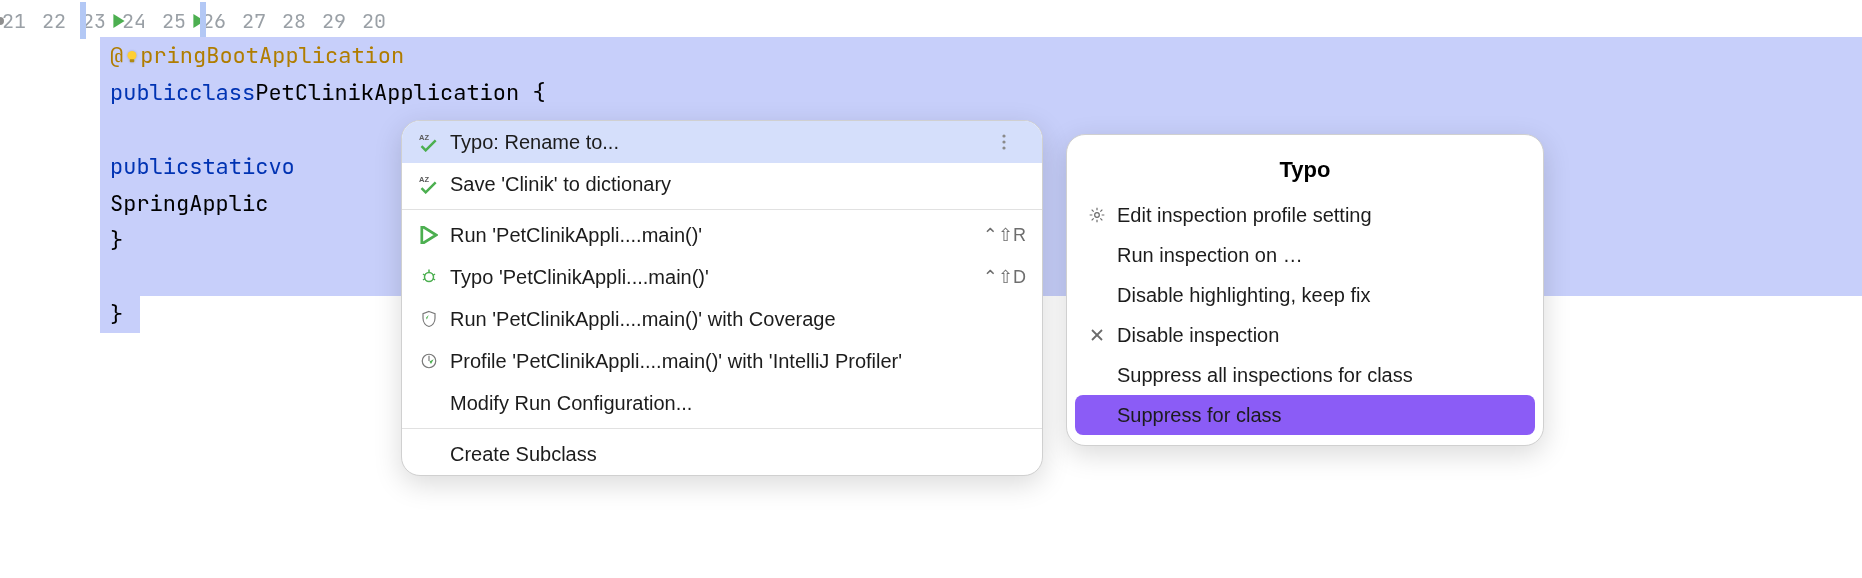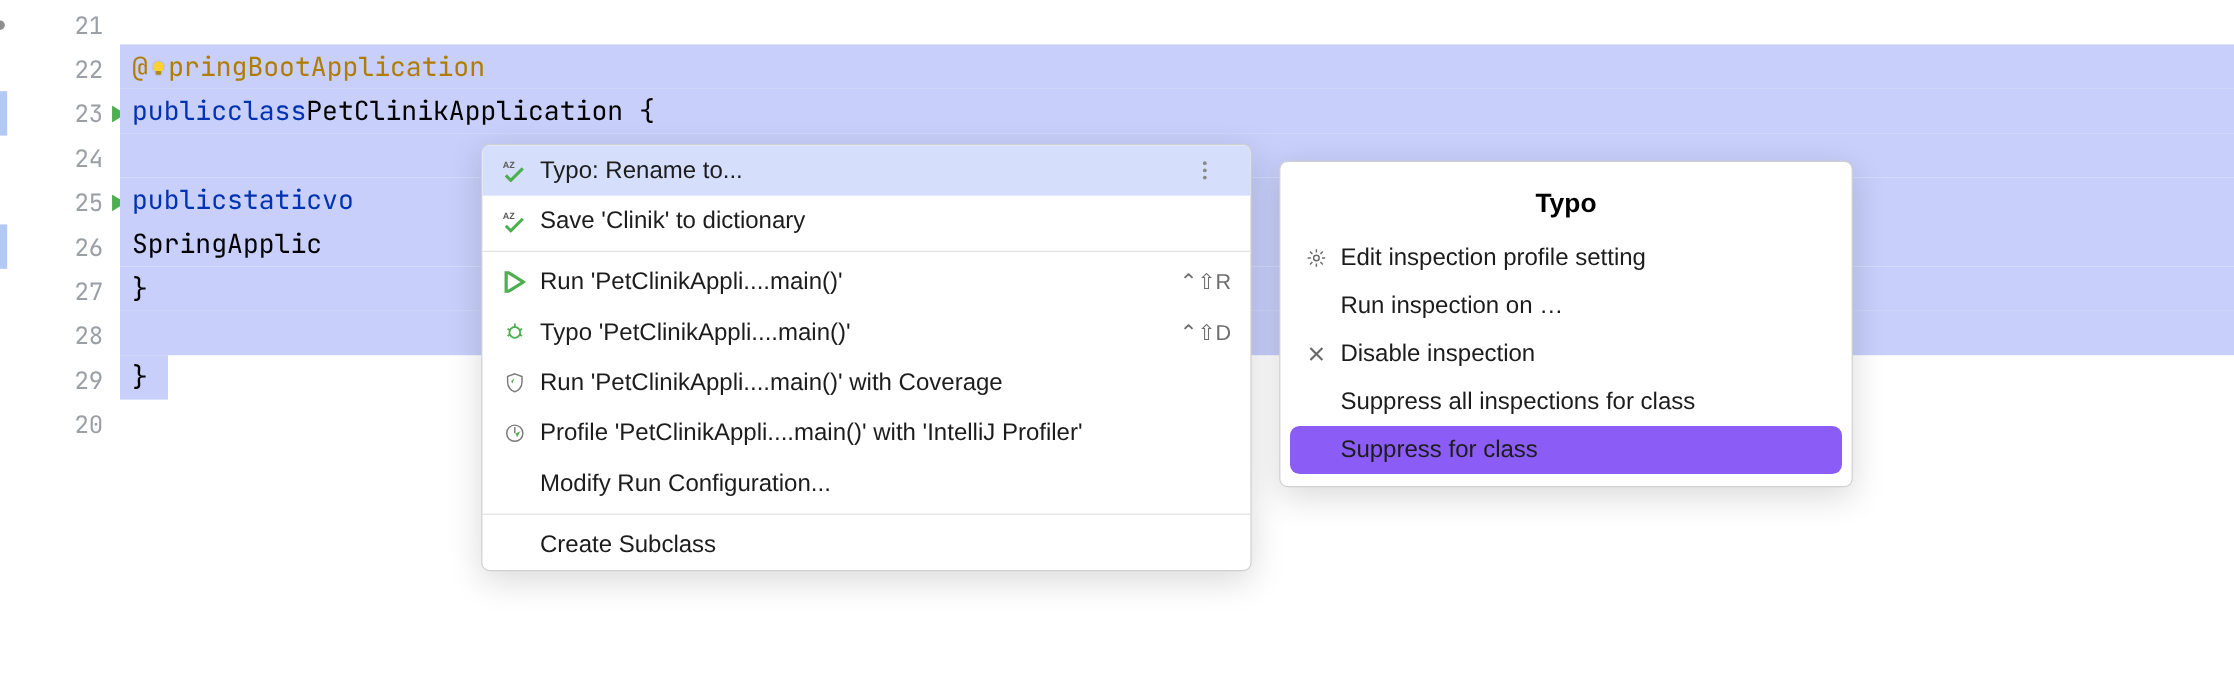--- a/index.html
+++ b/index.html
@@ -14,21 +14,21 @@
 }
 .editor {
   display: flex;
   width: 100%;
   height: 100%;
 }
 .gutter {
   width: 100px;
   background: #fff;
   display: flex;
-  flex-direction: column;
+  flex-direction: row;
   padding-top: 2px;
 }
 .gutter-row {
   height: 37px;
   display: flex;
   align-items: center;
   justify-content: flex-end;
   padding-right: 14px;
   position: relative;
   gap: 10px;
@@ -83,21 +83,21 @@
 .tok-id { color: #000; }
 .tok-punc { color: #000; }
 .bulb-icon {
   color: #f2b100;
   filter: drop-shadow(0 0 1px rgba(0,0,0,.2));
 }
 .popup {
   position: absolute;
   background: #fff;
   border: 1px solid #d0d0d0;
-  border-radius: 7px;
+  border-radius: 19px;
   box-shadow: 0 8px 28px rgba(0,0,0,.15);
   overflow: hidden;
 }
 .popup-main {
   left: 401px;
   top: 120px;
   width: 642px;
 }
 .menu-item {
   display: flex;
@@ -326,20 +326,24 @@
           </g>
         </svg>
     </span>
     <span class="lbl">Edit inspection profile setting</span>
   </div>
   <div class="sub-item">
     <span class="icon-slot"></span>
     <span class="lbl">Run inspection on …</span>
   </div>
   <div class="sub-item">
+    <span class="icon-slot"></span>
+    <span class="lbl">Disable highlighting, keep fix</span>
+  </div>
+  <div class="sub-item">
     <span class="icon-slot">
       <svg width="14" height="14" viewBox="0 0 14 14">
           <line x1="2" y1="2" x2="12" y2="12" stroke="#6a6a6a" stroke-width="1.8"></line>
           <line x1="12" y1="2" x2="2" y2="12" stroke="#6a6a6a" stroke-width="1.8"></line>
         </svg>
     </span>
     <span class="lbl">Disable inspection</span>
   </div>
   <div class="sub-item">
     <span class="icon-slot"></span>

